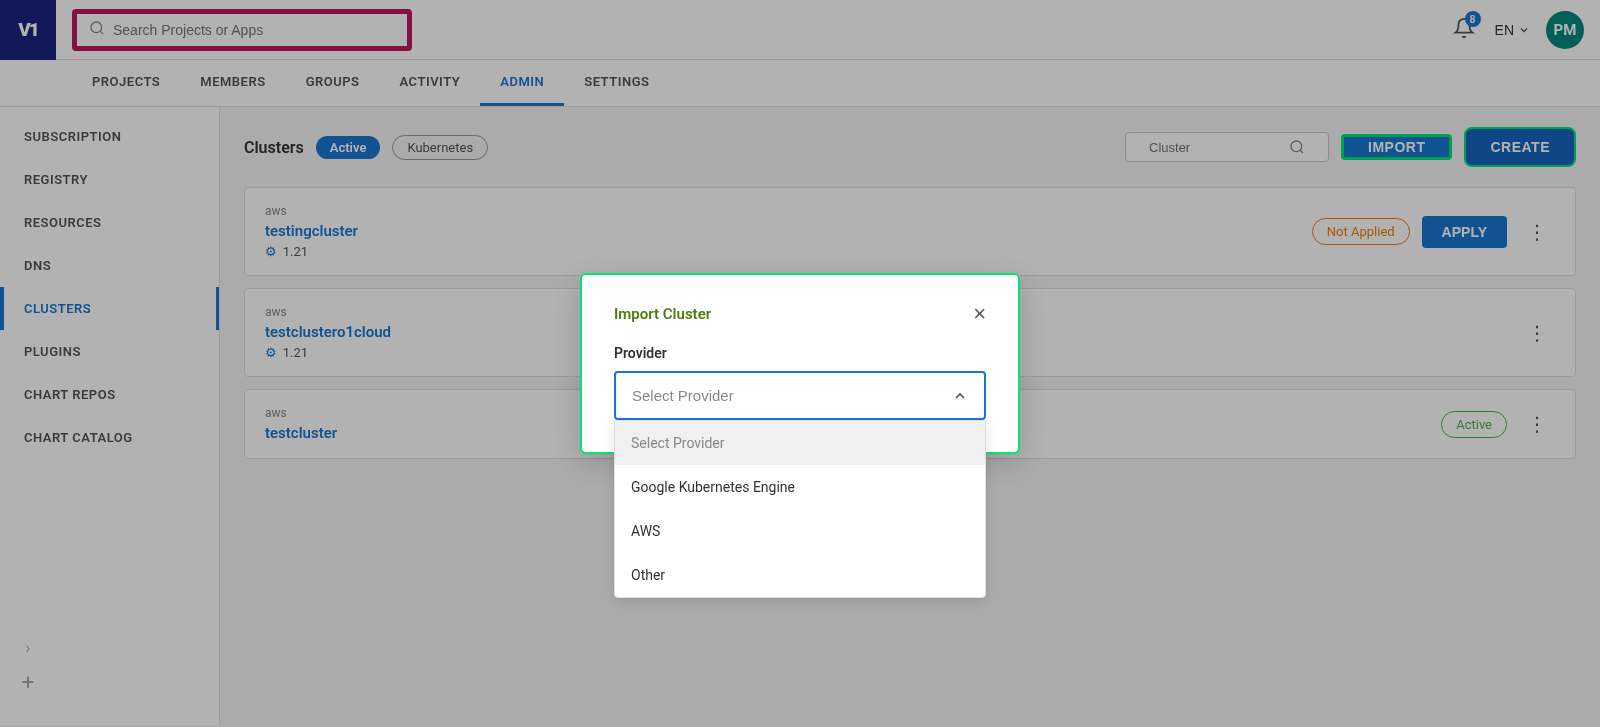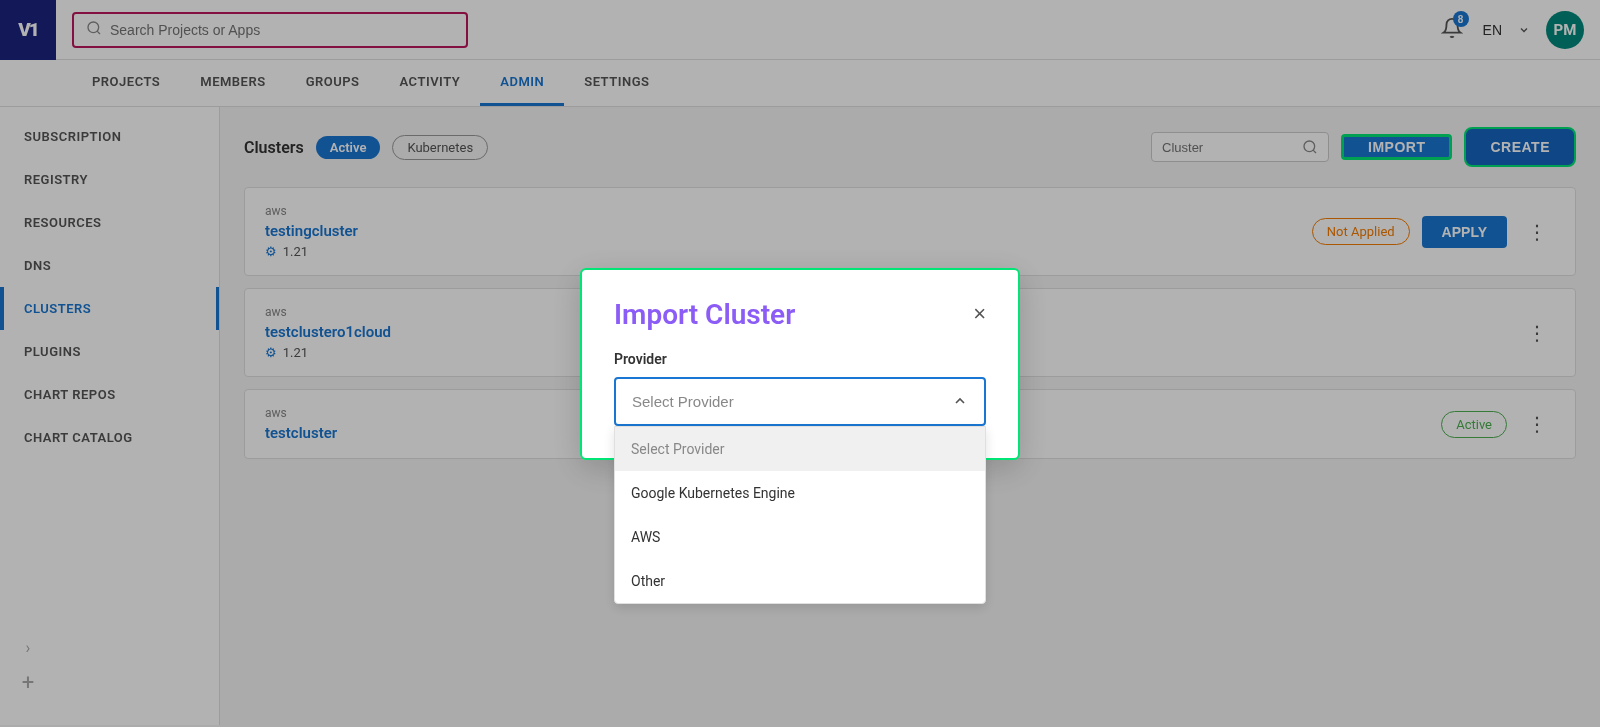--- a/index.html
+++ b/index.html
@@ -29,24 +29,24 @@
     }
     .logo-text {
       color: #fff;
       font-weight: 900;
       font-size: 19px;
       letter-spacing: -2px;
     }
     .search-bar {
       display: flex;
       align-items: center;
-      border: 2px solid #be185d;
+      border: 5px solid #be185d;
       border-radius: 4px;
       padding: 6px 12px;
-      width: 396px;
+      width: 340px;
       background: #fff;
     }
     .search-bar input {
       border: none;
       outline: none;
       font-size: 14px;
       color: #555;
       width: 100%;
       background: transparent;
     }
@@ -80,21 +80,21 @@
       font-weight: bold;
     }
     .lang-btn {
       background: none;
       border: none;
       cursor: pointer;
       font-size: 14px;
       color: #333;
       display: flex;
       align-items: center;
-      gap: 16px;
+      gap: 4px;
     }
     .avatar {
       width: 38px;
       height: 38px;
       border-radius: 50%;
       background: #00897b;
       color: #fff;
       display: flex;
       align-items: center;
       justify-content: center;
@@ -212,21 +212,21 @@
       margin-left: auto;
       display: flex;
       align-items: center;
       gap: 12px;
     }
     .search-cluster {
       display: flex;
       align-items: center;
       border: 1px solid #ccc;
       border-radius: 4px;
-      padding: 6px 10px;
+      padding: 6px 23px;
       background: #fff;
     }
     .search-cluster input {
       border: none;
       outline: none;
       font-size: 13px;
       width: 140px;
       background: transparent;
     }
     .btn-import {
@@ -336,23 +336,23 @@
       border: 2px solid #00e676;
       box-shadow: 0 8px 32px rgba(0,0,0,0.18);
     }
     .modal-header {
       display: flex;
       align-items: center;
       justify-content: space-between;
       margin-bottom: 20px;
     }
     .modal-title {
-      font-size: 28px;
-      font-weight: 600;
-      color: #8b5cf6;
+      font-size: 15px;
+      font-weight: 600;
+      color: #4d7c0f;
     }
     .modal-close {
       background: none;
       border: none;
       cursor: pointer;
       font-size: 22px;
       color: #555;
       line-height: 1;
     }
     .modal-label {

